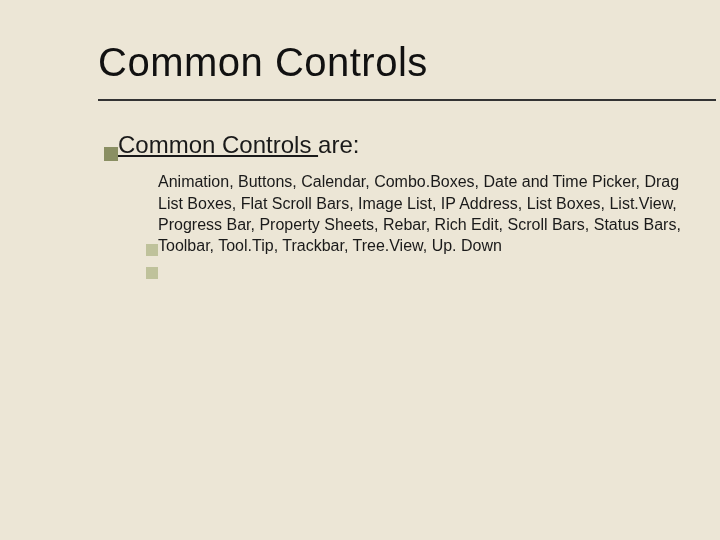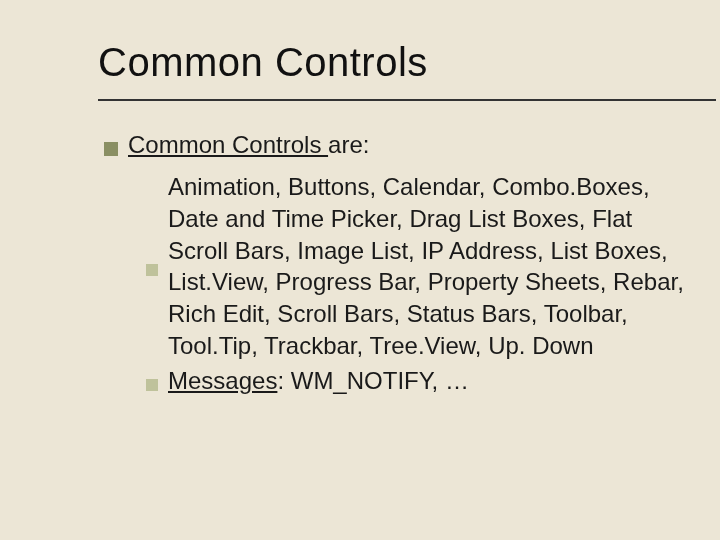--- a/index.html
+++ b/index.html
@@ -28,22 +28,21 @@
     color: #111;
   }
   .rule {
     border: none;
     border-top: 2px solid #333;
     margin: 0 0 28px 0;
     width: 100%;
   }
   .bullet-row {
     display: flex;
-    align-items: center;
-    gap: 10px;
+    align-items: flex-end;
   }
   .sq {
     flex: 0 0 auto;
     display: inline-block;
     margin-top: 7px;
   }
   .sq.lvl1 {
     width: 14px;
     height: 14px;
     background: #8a8f63;
@@ -53,21 +52,21 @@
     width: 12px;
     height: 12px;
     background: #bfc29b;
     margin-top: 7px;
   }
   .lvl1-text {
     font-size: 24px;
     line-height: 1.35;
   }
   .lvl2-text {
-    font-size: 24px;
+    font-size: 16px;
     line-height: 1.32;
   }
   .u {
     text-decoration: underline;
   }
   .lvl1-block {
     margin-left: 6px;
   }
   .lvl2-list {
     margin-top: 10px;
@@ -98,22 +97,19 @@
 
       <div class="bullet-row">
         <span class="sq lvl2"></span>
         <span class="lvl2-text">
           <span class="u"></span><span>Animation, Buttons, Calendar, Combo.Boxes, Date and Time Picker, Drag List Boxes, Flat Scroll Bars, Image List, IP Address, List Boxes, List.View, Progress Bar, Property Sheets, Rebar, Rich Edit, Scroll Bars, Status Bars, Toolbar, Tool.Tip, Trackbar, Tree.View, Up. Down</span>
         </span>
       </div>
 
       <div class="bullet-row">
         <span class="sq lvl2"></span>
-        <span class="lvl2-text">
-          <span class="u">Messages</span><span>: WM_NOTIFY, …</span>
-        </span>
       </div>
 
 
     </div>
   </div>
 
 </div>
 
 </body></html>

